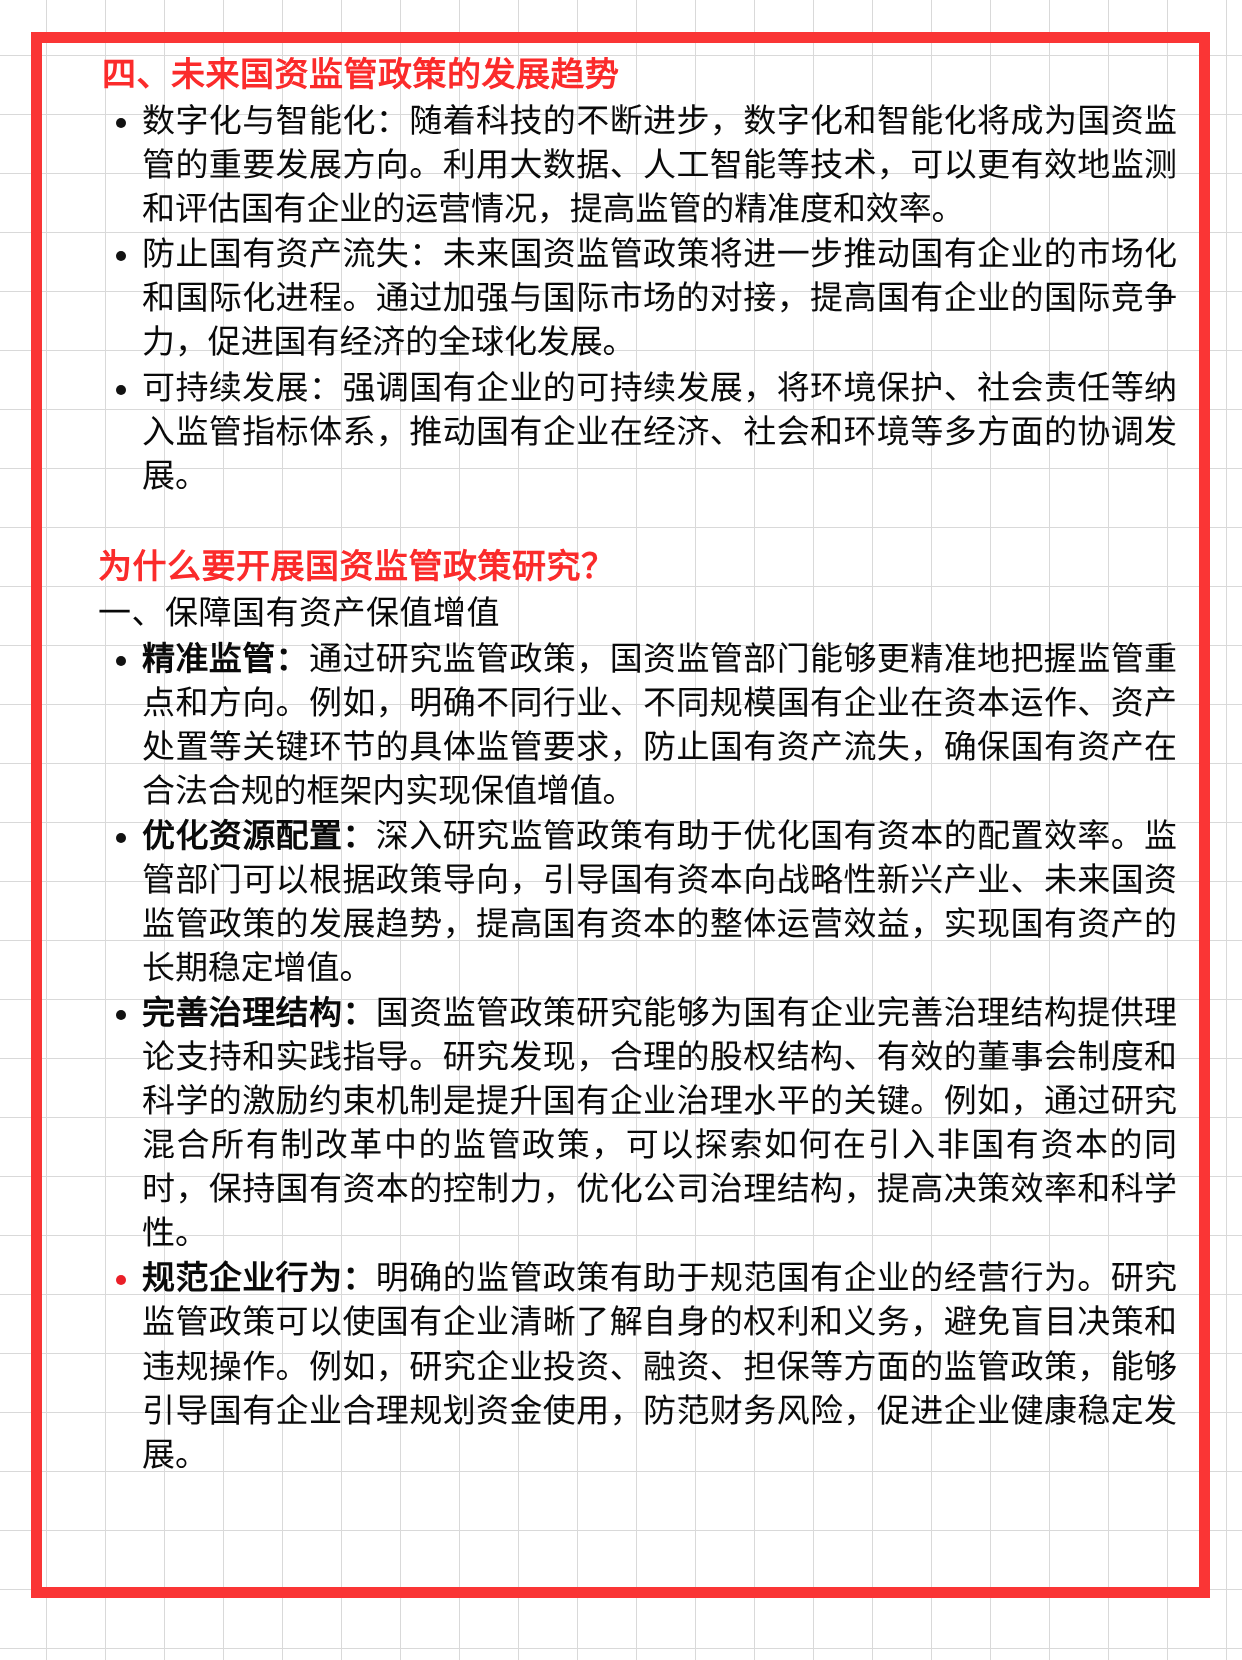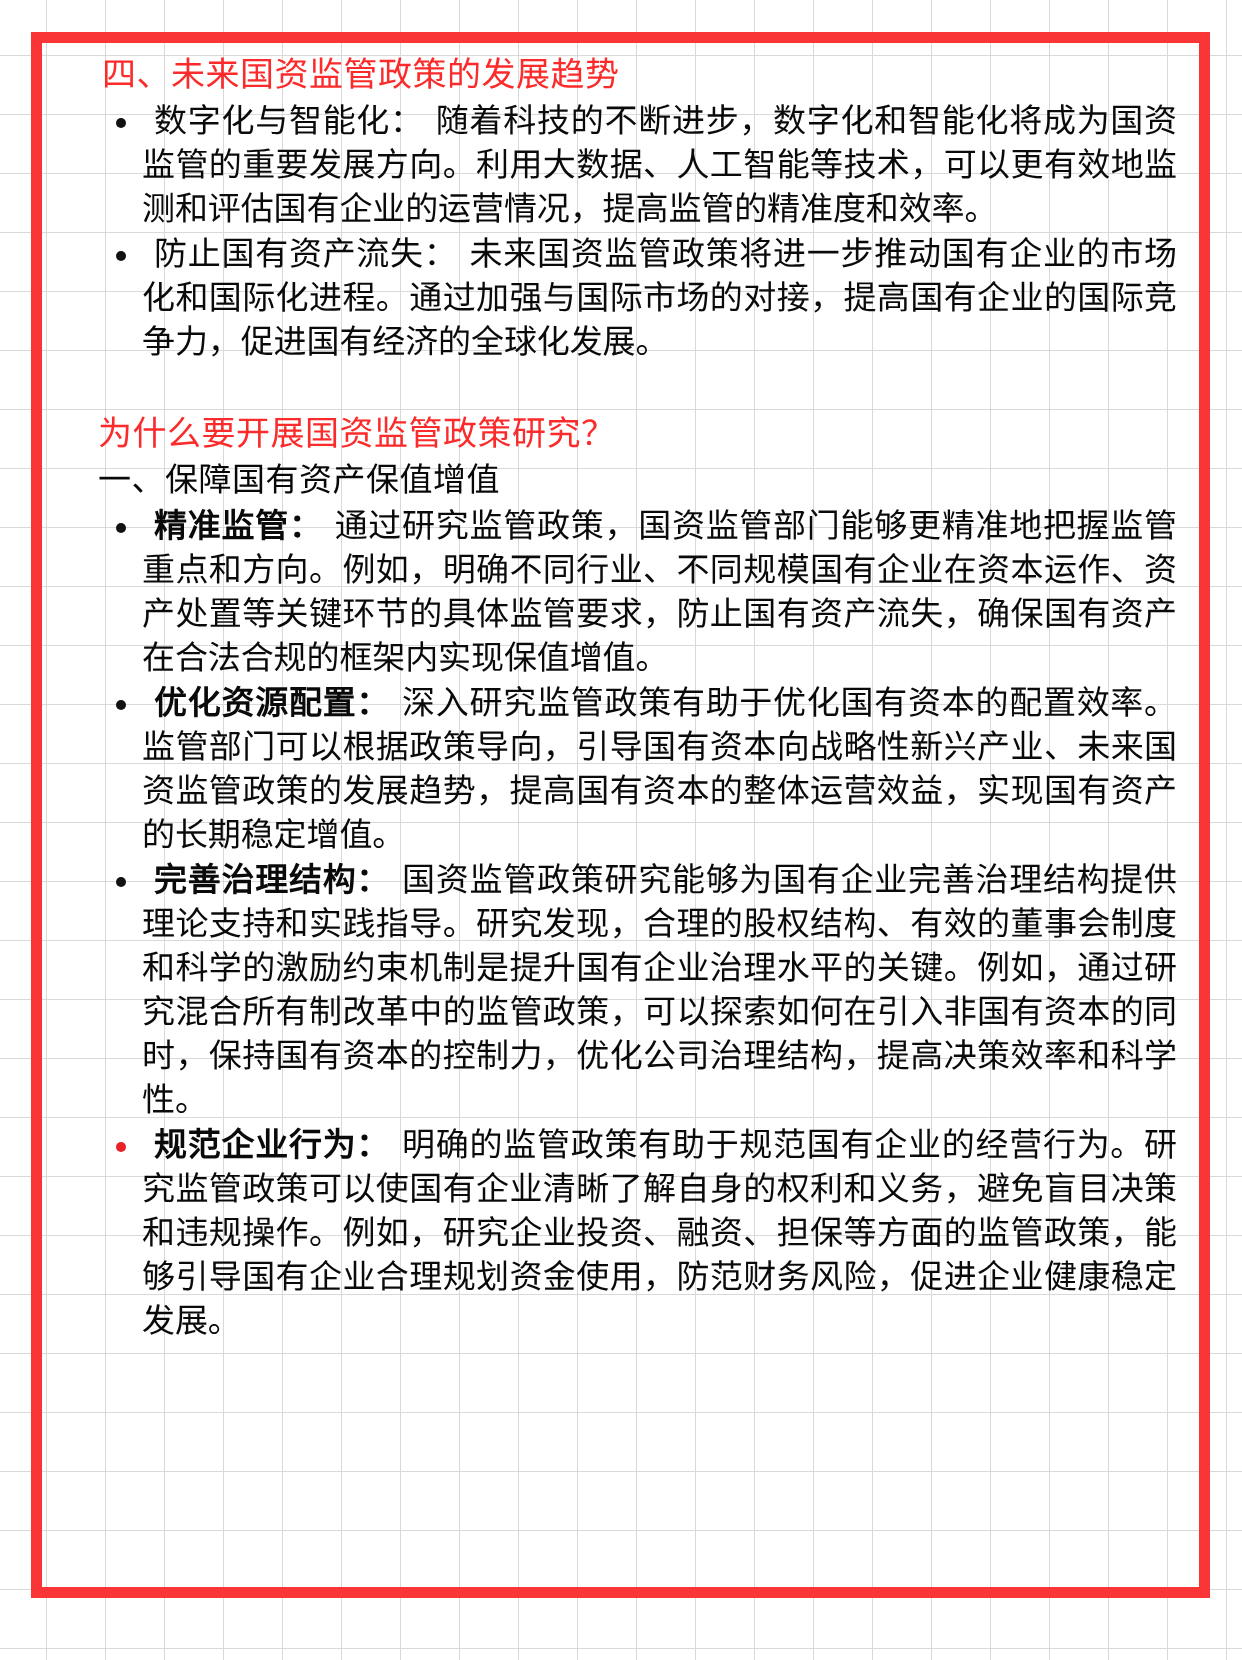--- a/index.html
+++ b/index.html
@@ -39,21 +39,21 @@
     box-sizing: border-box;
     padding: 8px 22px 10px 26px;
     overflow: hidden;
   }
 
   
   .red-heading {
     color: #fb2b2b;
     font-size: 34px;
     line-height: 1.36;
-    font-weight: 400;
+    font-weight: 700;
     letter-spacing: 0.5px;
     margin: 0 0 2px 34px;
     white-space: nowrap;
   }
   .red-heading.q {
     margin-left: 30px;
   }
 
   .black-heading {
     color: #080808;
@@ -94,38 +94,40 @@
     background: #ea1f28;
   }
   .lead {
     font-weight: bold;
   }
   .spacer {
     height: 44px;
   }
   .body-text {
     display: inline;
-    margin-left: 12px;
   }
 </style>
 </head>
 <body>
 
 <div id="page">
   <div id="frame">
 
     <div>
       <h2 class="red-heading">四、未来国资监管政策的发展趋势</h2>
 
       <ul class="bullets">
         <li>
           <span class="dot"></span><span class="body-text">数字化与智能化：</span><span class="body-text">随着科技的不断进步，数字化和智能化将成为国资监管的重要发展方向。利用大数据、人工智能等技术，可以更有效地监测和评估国有企业的运营情况，提高监管的精准度和效率。</span>
         </li>
         <li>
           <span class="dot"></span><span class="body-text">防止国有资产流失：</span><span class="body-text">未来国资监管政策将进一步推动国有企业的市场化和国际化进程。通过加强与国际市场的对接，提高国有企业的国际竞争力，促进国有经济的全球化发展。</span>
+        </li>
+        <li>
+          <span class="dot"></span><span class="body-text">可持续发展：</span><span class="body-text">强调国有企业的可持续发展，将环境保护、社会责任等纳入监管指标体系，推动国有企业在经济、社会和环境等多方面的协调发展。</span>
         </li>
       </ul>
     </div>
 
     <div class="spacer"></div>
 
     <div>
       <h2 class="red-heading q">为什么要开展国资监管政策研究？</h2>
 
       <h3 class="black-heading">一、保障国有资产保值增值</h3>

